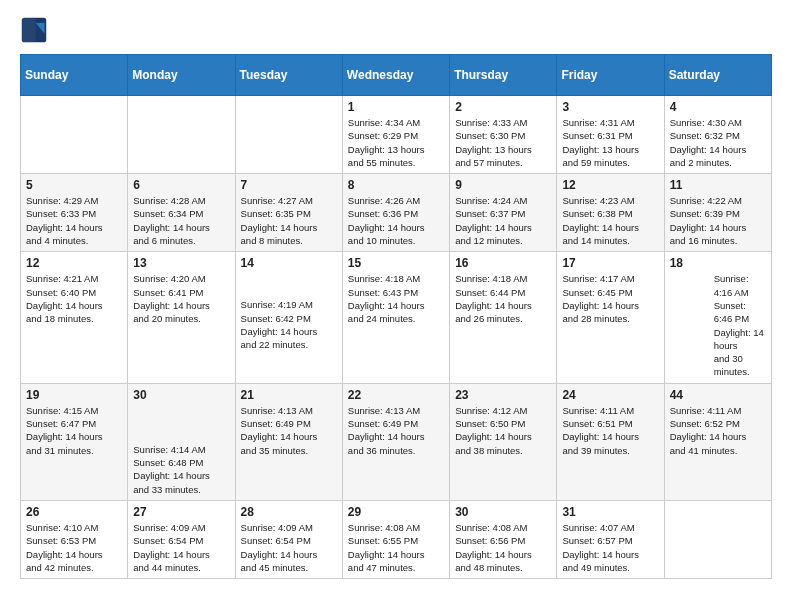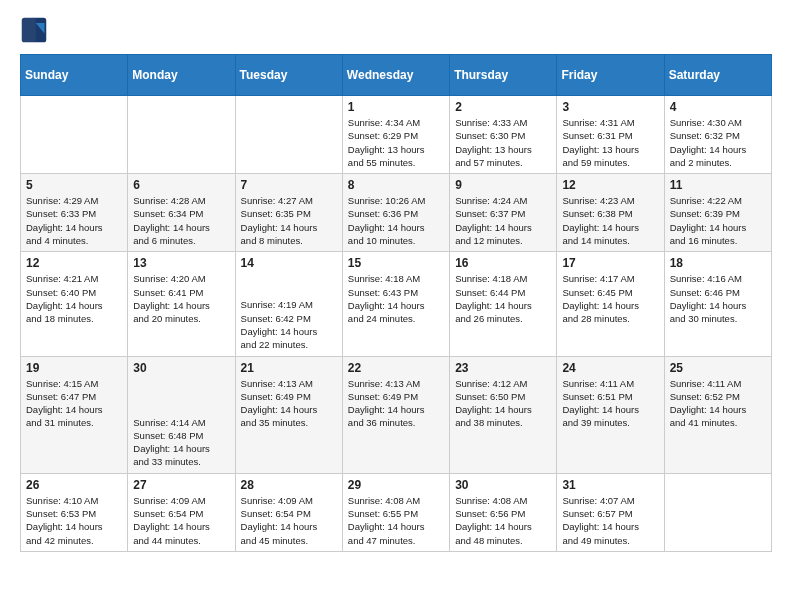--- a/index.html
+++ b/index.html
@@ -175,21 +175,21 @@
           </td>
           <td>
             <span class="day-number">7</span>
             <div class="day-info" style="white-space: pre-line;">Sunrise: 4:27 AM
 Sunset: 6:35 PM
 Daylight: 14 hours
 and 8 minutes.</div>
           </td>
           <td>
             <span class="day-number">8</span>
-            <div class="day-info" style="white-space: pre-line;">Sunrise: 10:26 AM
+            <div class="day-info" style="white-space: pre-line;">Sunrise: 4:26 AM
 Sunset: 6:36 PM
 Daylight: 14 hours
 and 10 minutes.</div>
           </td>
           <td>
             <span class="day-number">9</span>
             <div class="day-info" style="white-space: pre-line;">Sunrise: 4:24 AM
 Sunset: 6:37 PM
 Daylight: 14 hours
 and 12 minutes.</div>
@@ -247,21 +247,21 @@
           </td>
           <td>
             <span class="day-number">17</span>
             <div class="day-info" style="white-space: pre-line;">Sunrise: 4:17 AM
 Sunset: 6:45 PM
 Daylight: 14 hours
 and 28 minutes.</div>
           </td>
           <td>
             <span class="day-number">18</span>
-            <div class="day-info" style="white-space: pre-line;">Sunrise: 4:16 AM
+            <div class="day-info" style="white-space: pre-line; margin-left: 44px;">Sunrise: 4:16 AM
 Sunset: 6:46 PM
 Daylight: 14 hours
 and 30 minutes.</div>
           </td>
         </tr>
         <tr>
           <td>
             <span class="day-number">19</span>
             <div class="day-info" style="white-space: pre-line;">Sunrise: 4:15 AM
 Sunset: 6:47 PM
@@ -297,21 +297,21 @@
 and 38 minutes.</div>
           </td>
           <td>
             <span class="day-number">24</span>
             <div class="day-info" style="white-space: pre-line;">Sunrise: 4:11 AM
 Sunset: 6:51 PM
 Daylight: 14 hours
 and 39 minutes.</div>
           </td>
           <td>
-            <span class="day-number">25</span>
+            <span class="day-number">44</span>
             <div class="day-info" style="white-space: pre-line;">Sunrise: 4:11 AM
 Sunset: 6:52 PM
 Daylight: 14 hours
 and 41 minutes.</div>
           </td>
         </tr>
         <tr>
           <td>
             <span class="day-number">26</span>
             <div class="day-info" style="white-space: pre-line;">Sunrise: 4:10 AM

